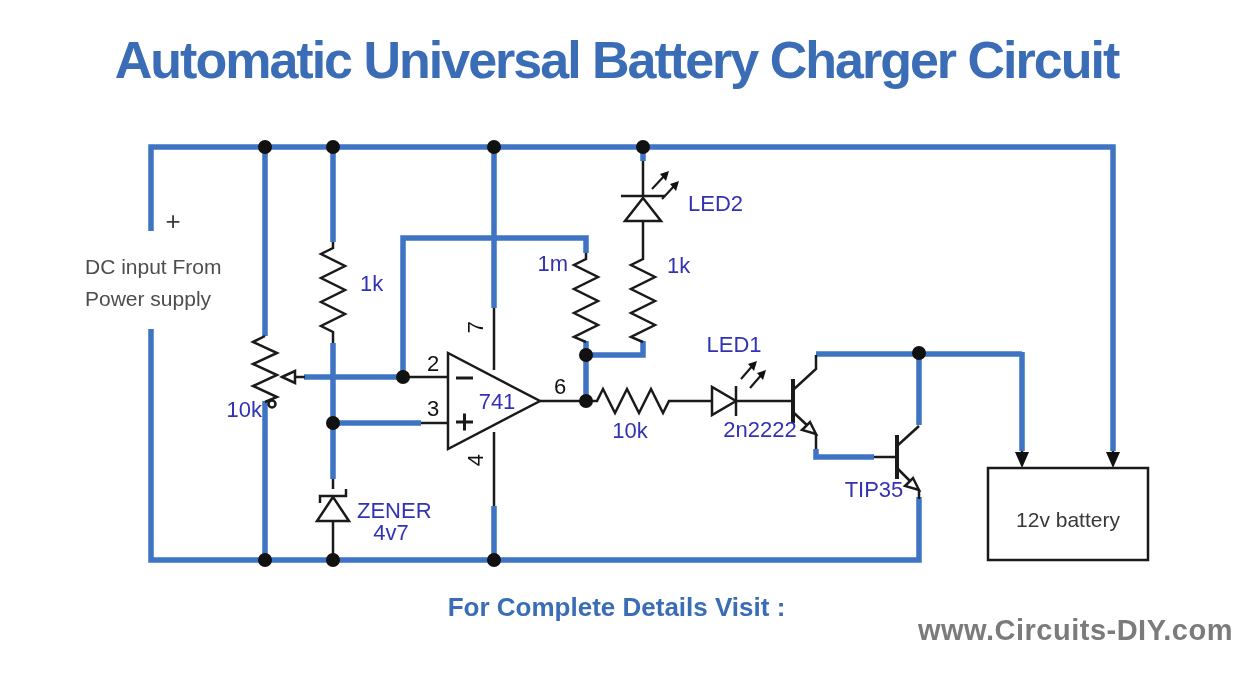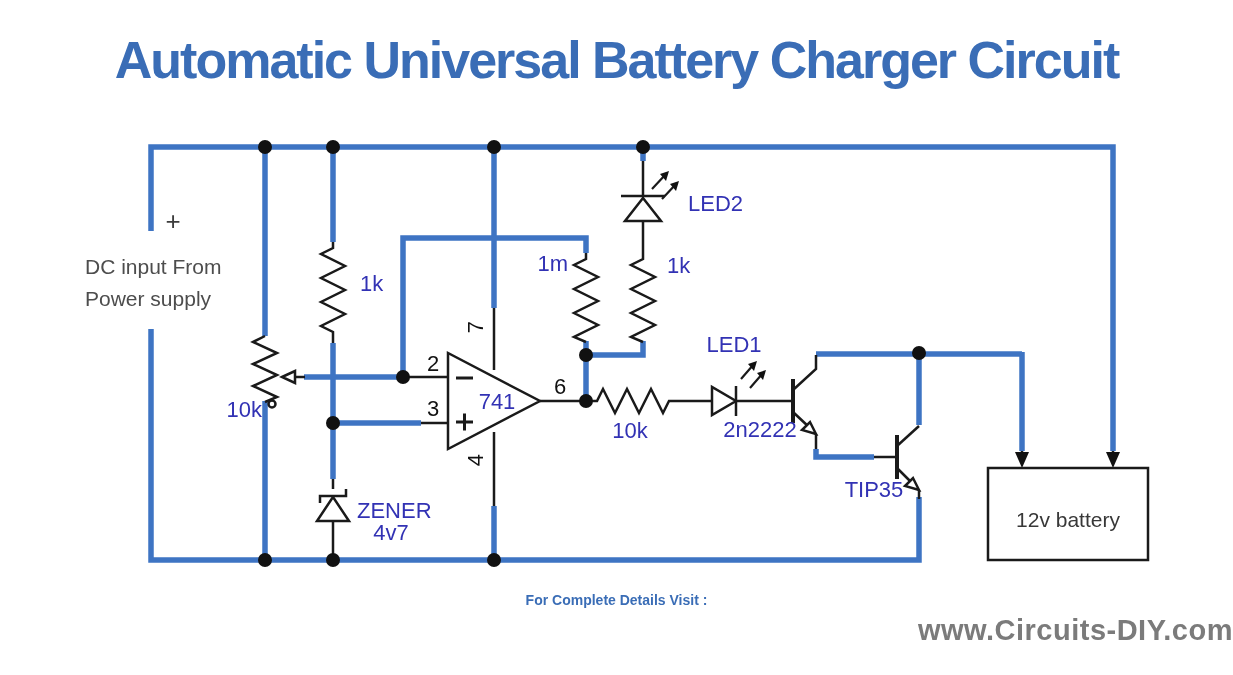--- a/index.html
+++ b/index.html
@@ -2,21 +2,21 @@
 <html><head>
 <meta charset="utf-8">
 <style>
   html,body{margin:0;padding:0;background:#ffffff;}
   .page{position:relative;width:1233px;height:675px;background:#ffffff;overflow:hidden;
         font-family:"Liberation Sans",sans-serif;}
   .title{position:absolute;left:0;top:30px;width:1233px;text-align:center;
          font-weight:bold;font-size:52px;letter-spacing:-2px;color:#3a6db6;}
   .circuit-svg{position:absolute;left:0;top:0;}
   .footer1{position:absolute;left:0;top:592px;width:1233px;text-align:center;
-           font-weight:bold;font-size:14px;color:#3a6db6;}
+           font-weight:bold;font-size:26px;color:#3a6db6;}
   .footer2{position:absolute;left:0;top:614px;width:1233px;text-align:right;
            font-weight:bold;font-size:29px;color:#7b7b7b;letter-spacing:0.5px;}
   
   .lbl{fill:#3232b4;font-family:"Liberation Sans",sans-serif;font-size:22px;}
   .pin{fill:#111111;font-family:"Liberation Sans",sans-serif;font-size:22px;}
   .src{fill:#4d4d4d;font-family:"Liberation Sans",sans-serif;font-size:21px;}
   .plus{fill:#3d3d3d;font-family:"Liberation Sans",sans-serif;font-size:26px;}
   .bat{fill:#383838;font-family:"Liberation Sans",sans-serif;font-size:21px;}
   .w{stroke:#3e74c3;stroke-width:5.5;fill:none;stroke-linejoin:miter;}
   .b{stroke:#1a1a1a;stroke-width:2.5;fill:none;stroke-linejoin:miter;}

